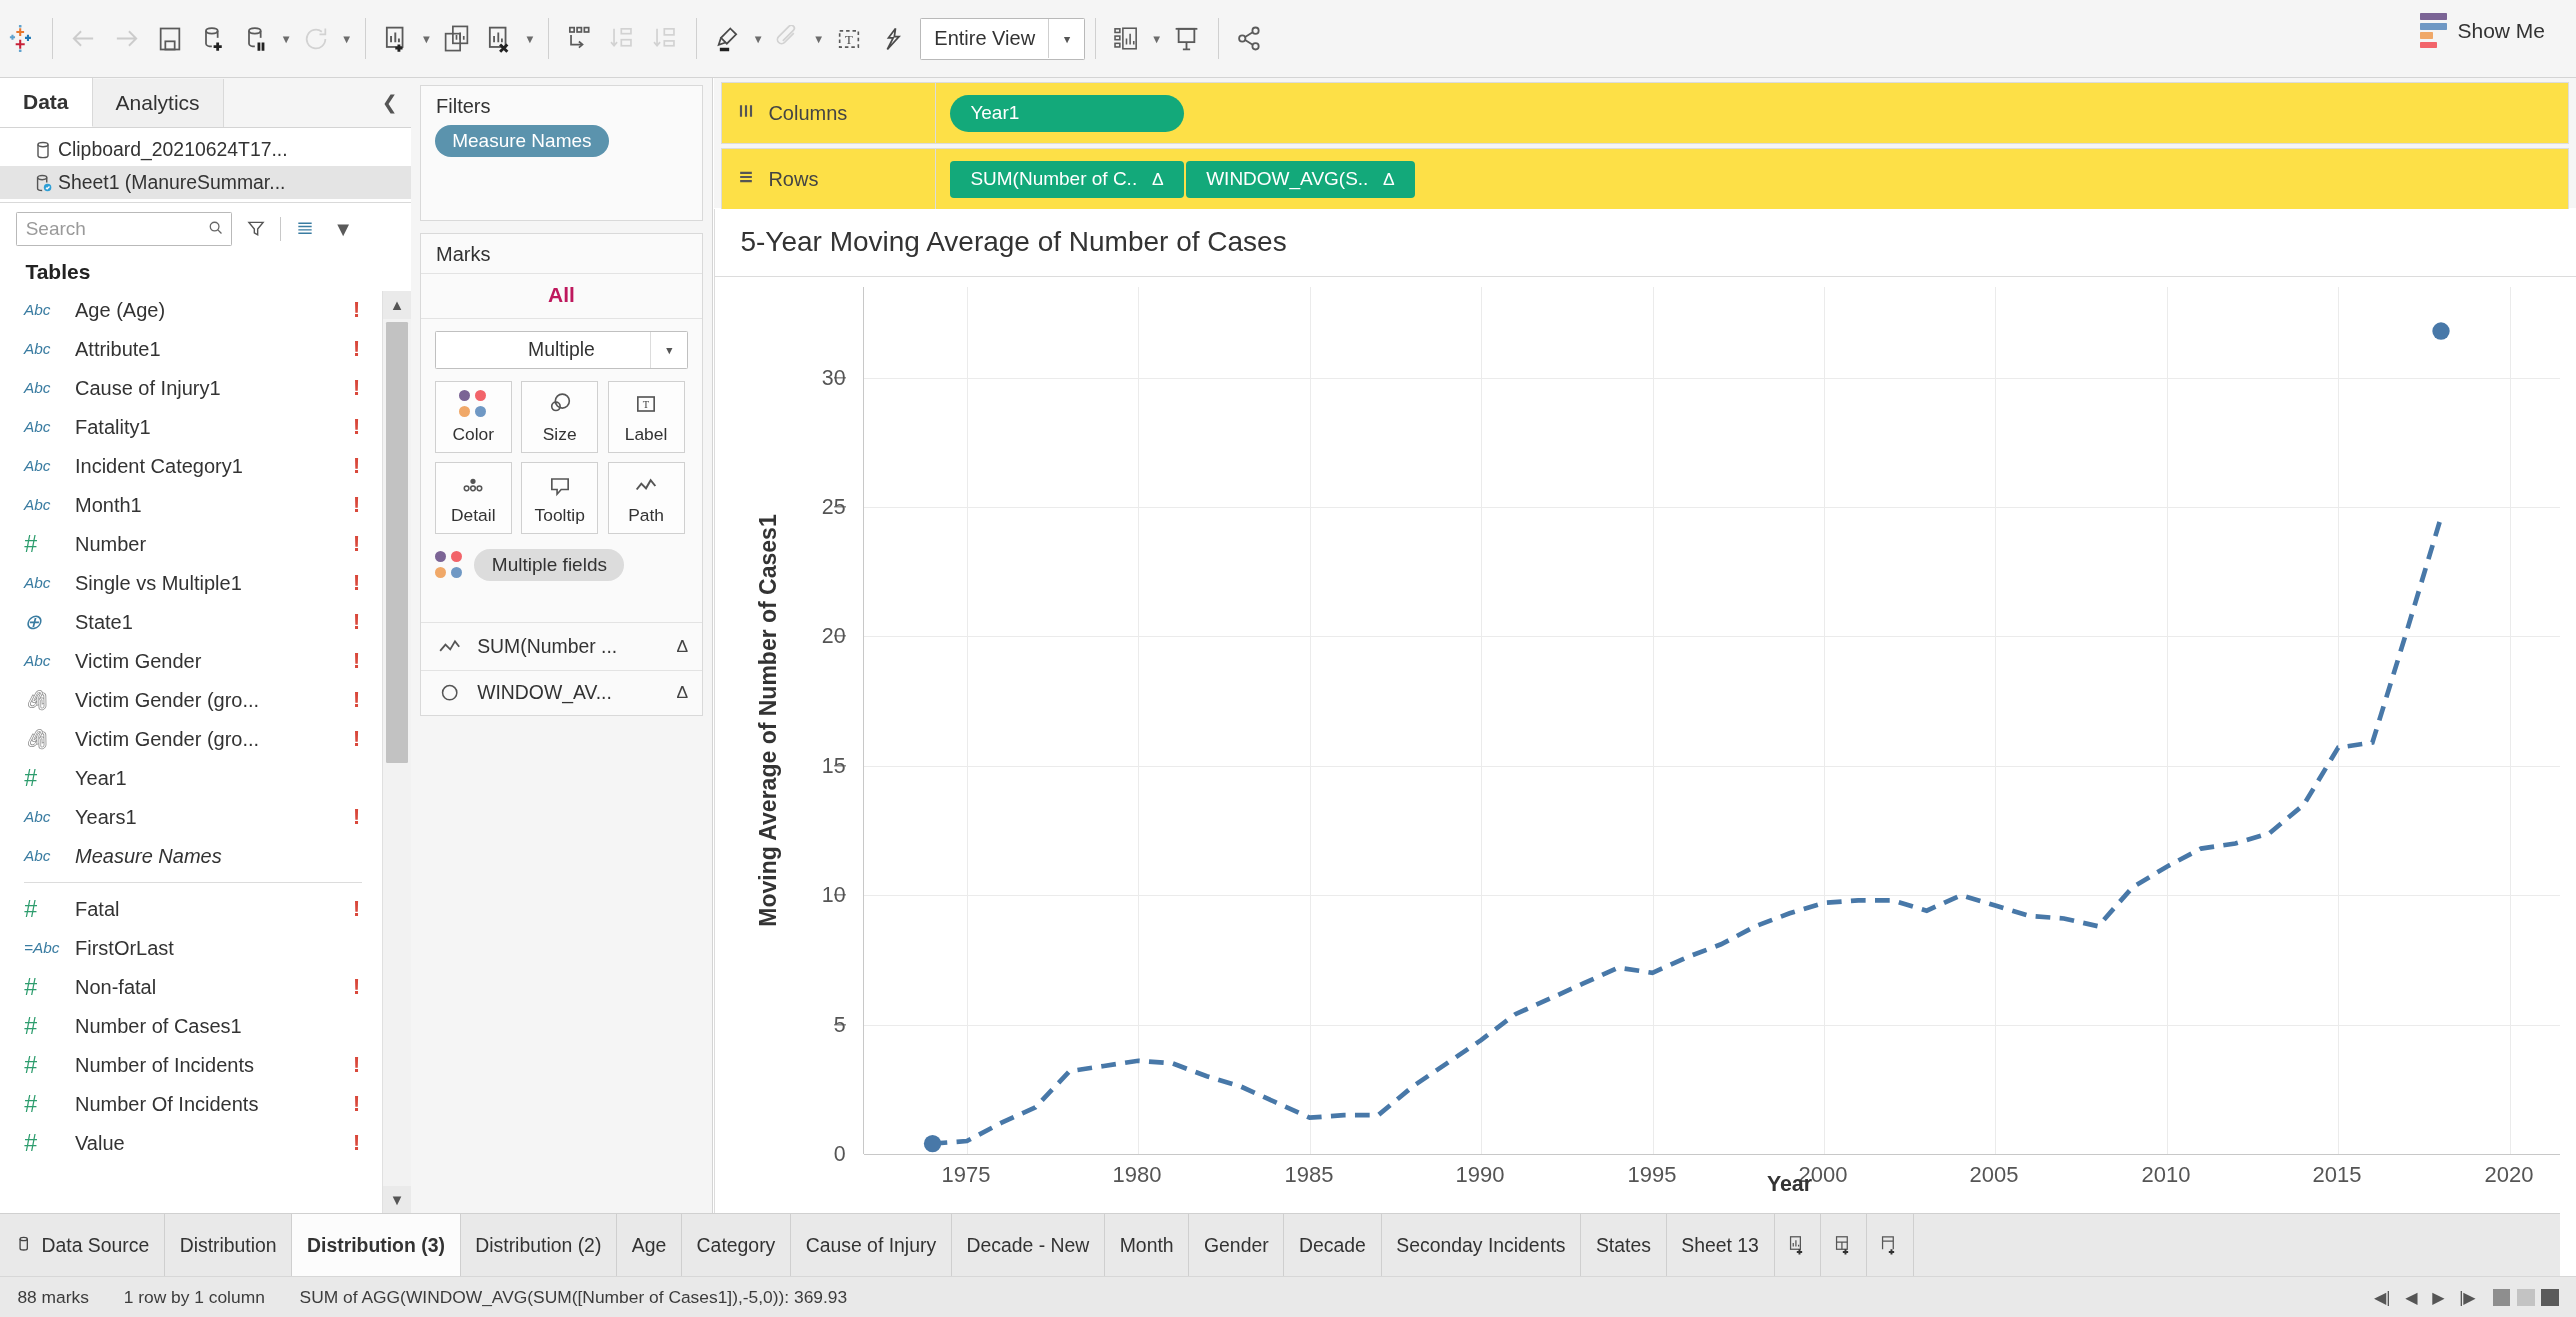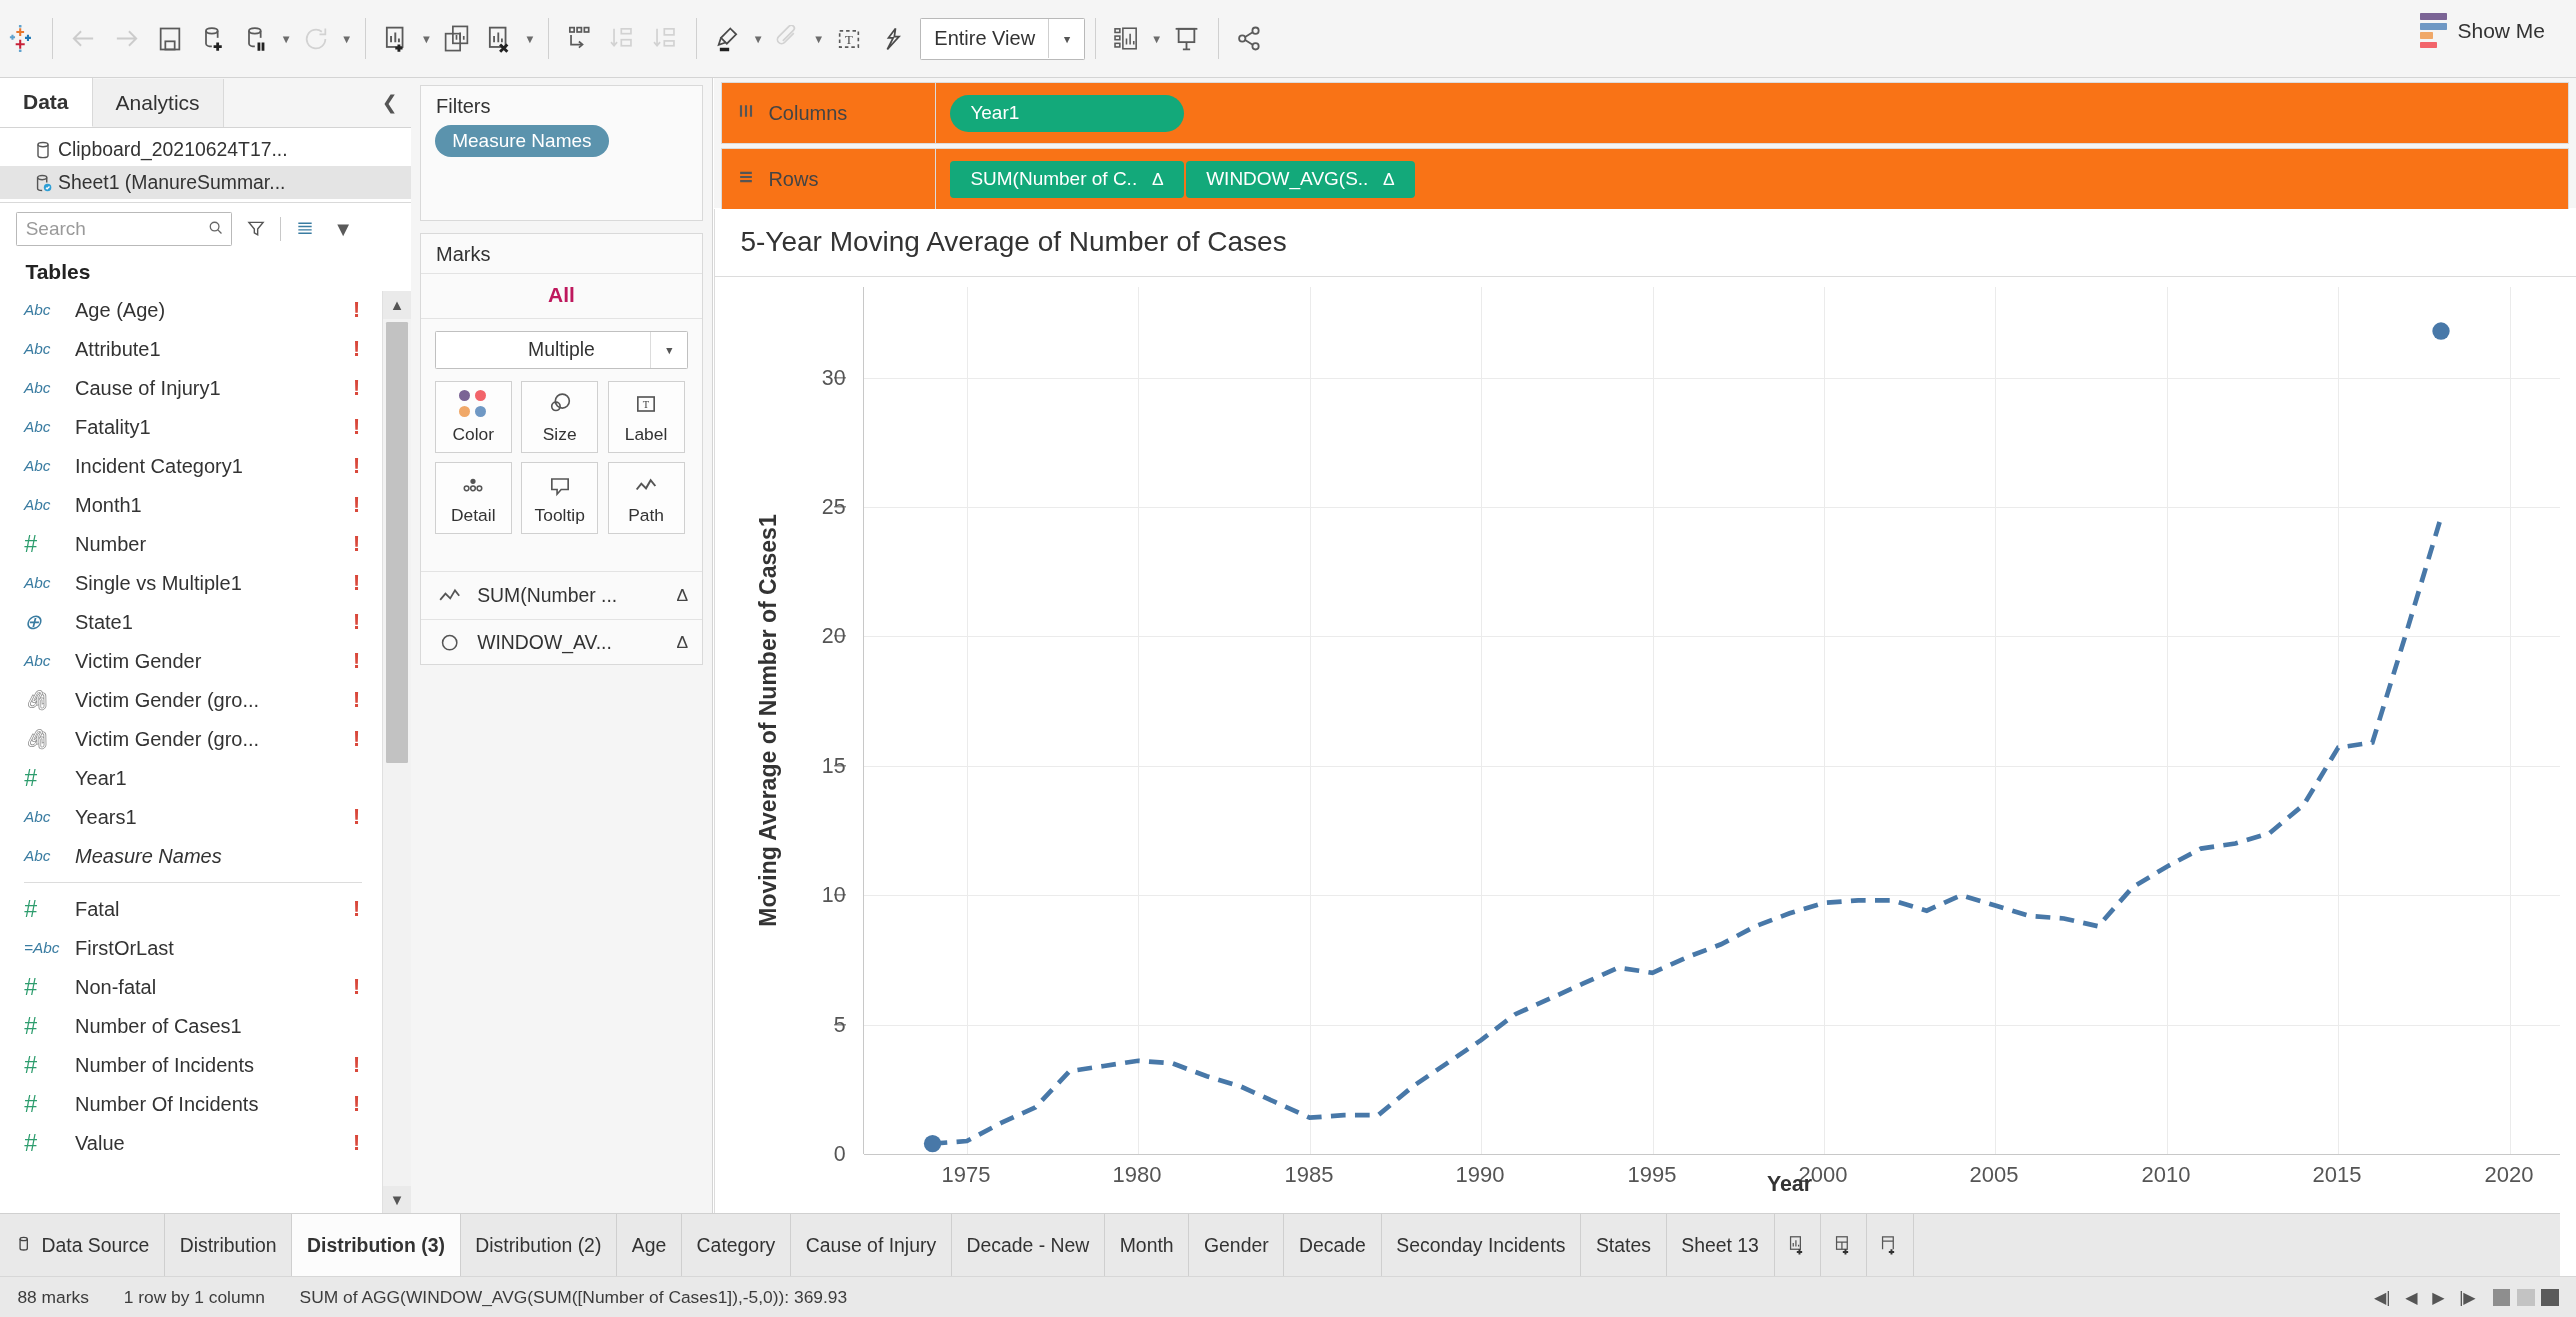--- a/index.html
+++ b/index.html
@@ -132,21 +132,21 @@
   .dots4 i{display:block;width:11.4px;height:11.4px;border-radius:50%;}
   .mk-row{
     display:flex;align-items:center;gap:13.4px;border-top:0.7px solid #e3e3e3;
     padding:10.7px 13.4px;font-size:19.4px;color:#333;
   }
   .mk-row .gi{width:29px;display:flex;align-items:center;justify-content:center;color:#555;}
   .mk-row .tri{margin-left:auto;font-size:17.4px;color:#444;}
 
   
   .shelves{position:absolute;left:714px;top:78px;right:0;height:130px;background:#f5f5f5;}
-  .shelf{display:flex;align-items:center;height:60px;background:#f97316;border:0.7px solid #dcdcdc;margin:4px 6.7px 0 6.7px;}
+  .shelf{display:flex;align-items:center;height:60px;background:#fde047;border:0.7px solid #dcdcdc;margin:4px 6.7px 0 6.7px;}
   .shelf .lab{width:214px;display:flex;align-items:center;gap:12px;padding-left:14.7px;font-size:20px;color:#444;border-right:0.7px solid #dcdcdc;height:100%;box-sizing:border-box;}
   .shelf .drop{flex:1;display:flex;align-items:center;gap:2.7px;padding-left:14.7px;}
   .gpill{
     display:inline-flex;align-items:center;justify-content:space-between;gap:14.7px;
     height:37px;border-radius:19px;background:#13a97a;color:#ffffff;font-size:19px;padding:0 20px;
   }
   .gpill.sq{border-radius:4px;}
   .gpill .dlt{font-size:17.4px;}
 
   
@@ -649,20 +649,29 @@
         <div class="mk-btn">
           <span class="gi">
             <svg width="28" height="28" viewBox="0 0 24 24" fill="none" stroke="#555" stroke-width="1.7">
                 <path d="M4 15l4-5 4 4 4-7 4 5"></path>
               </svg>
           </span>
           <span class="gl">Path</span>
         </div>
       </div>
 
+      <div class="mk-field">
+        <span class="dots4">
+            <i style="background:#7b6495"></i>
+            <i style="background:#f2646a"></i>
+            <i style="background:#f0a868"></i>
+            <i style="background:#6f98c4"></i>
+          </span>
+        <span class="pill grey">Multiple fields</span>
+      </div>
 
       <div style="height:37px"></div>
 
       <div class="mk-row">
         <span class="gi">
           <svg width="25.4" height="25.4" viewBox="0 0 24 24" fill="none" stroke="#555" stroke-width="1.7">
               <path d="M3 16l5-6 4.5 4.5L17 7l4 5"></path>
             </svg>
         </span>
         <span>SUM(Number ...</span>

